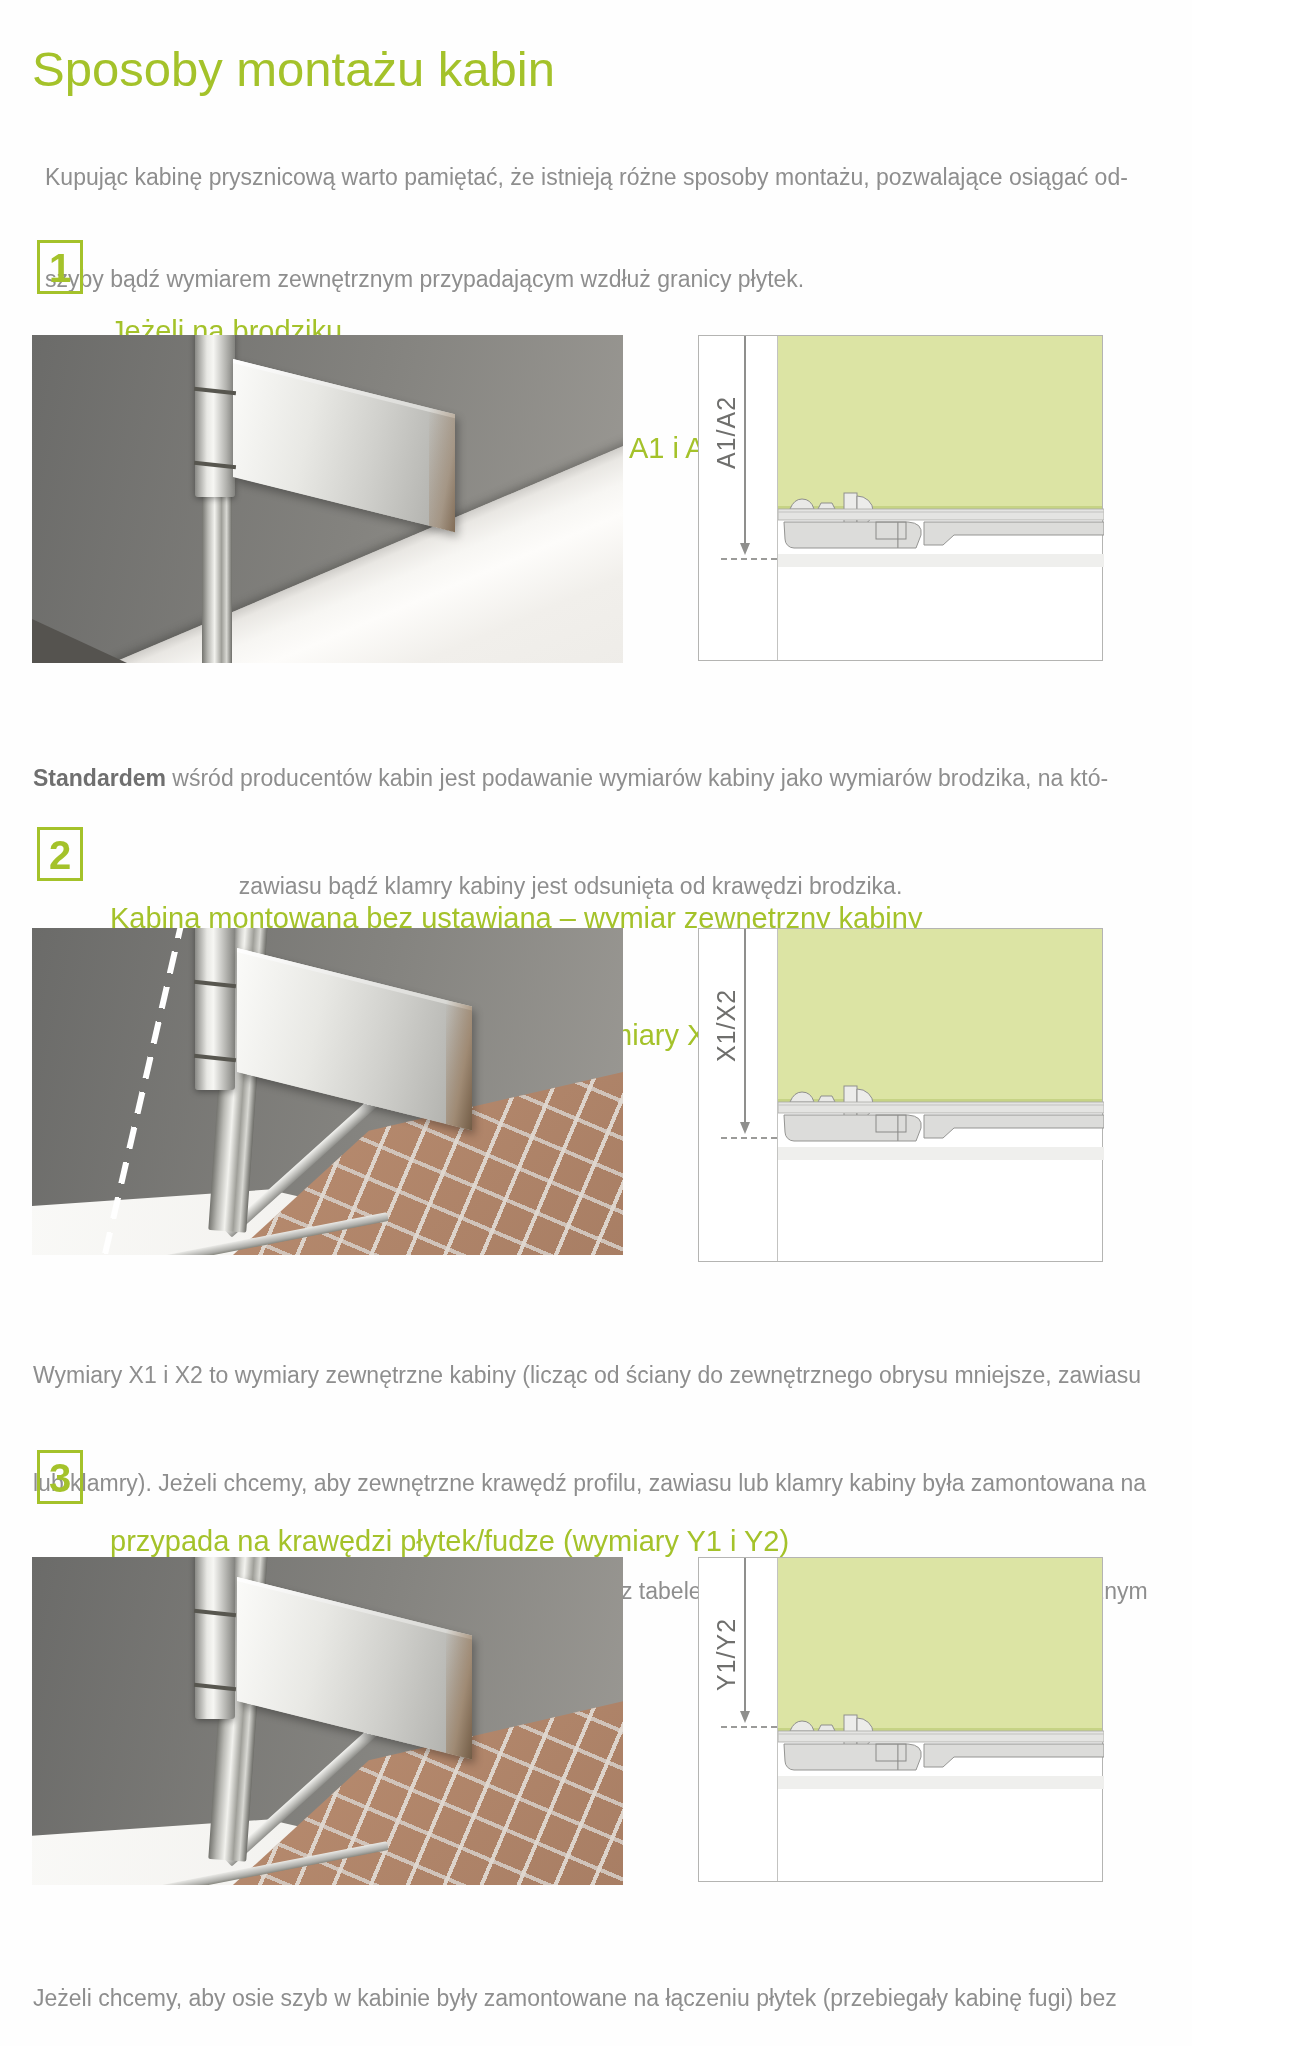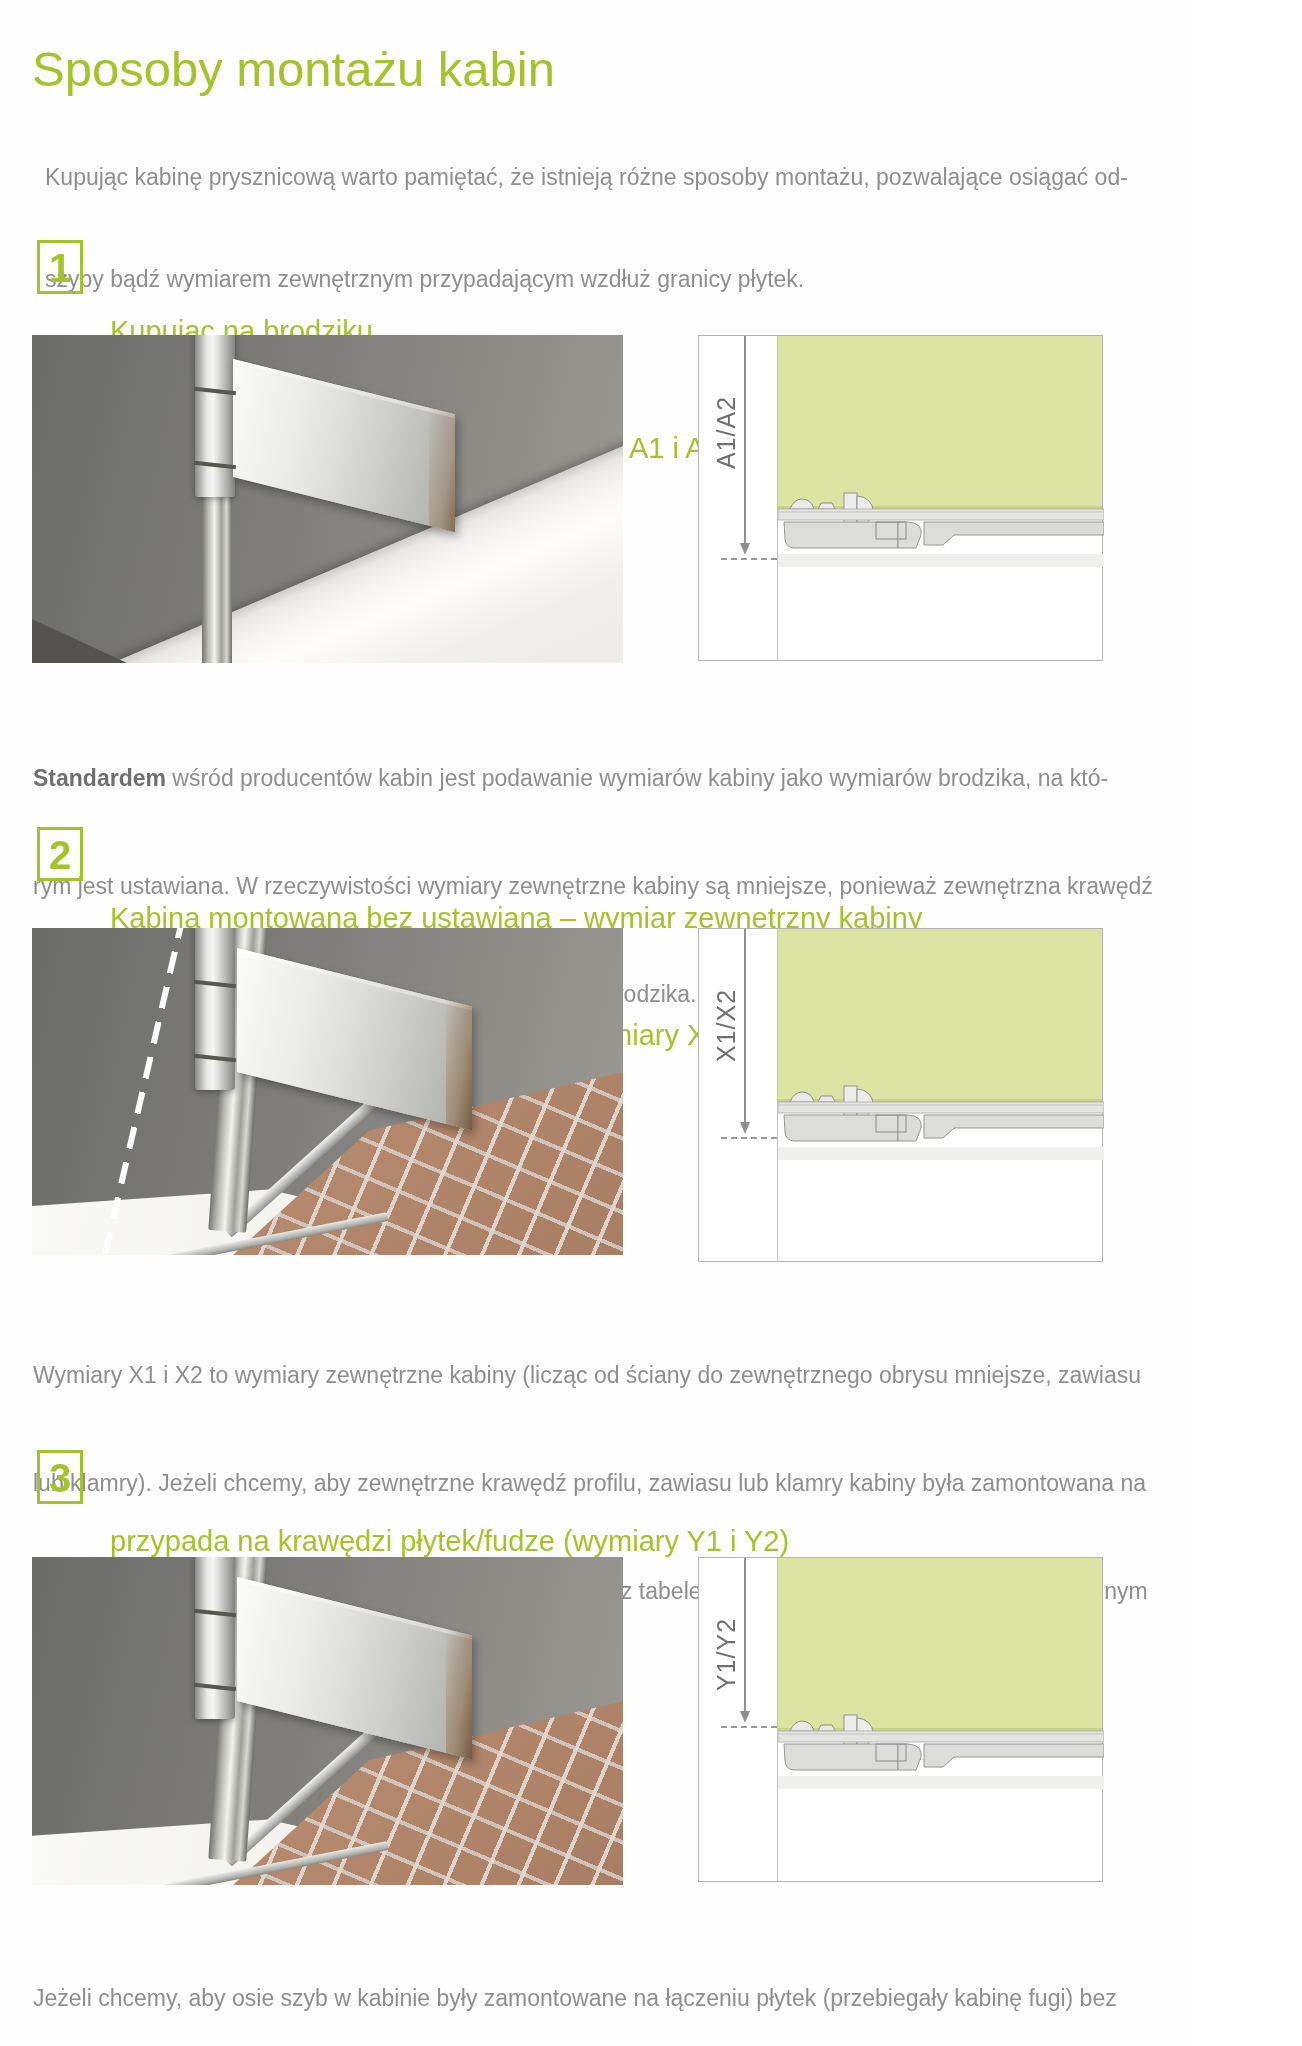--- a/index.html
+++ b/index.html
@@ -92,21 +92,21 @@
   <h1 class="page-title">Sposoby montażu kabin</h1>
 
   <div class="intro">
     <div>Kupując kabinę prysznicową warto pamiętać, że istnieją różne sposoby montażu, pozwalające osiągać od-</div>
     <div>szyby bądź wymiarem zewnętrznym przypadającym wzdłuż granicy płytek.</div>
   </div>
 
   <div class="section-header" style="top:240px;">
     <div class="num-box">1</div>
     <div class="head-lines">
-      <div>Kupując na brodziku</div>
+      <div>Jeżeli na brodziku</div>
       <div>– wymiar zewnętrzny brodzika (wymiary A1 i A2)</div>
     </div>
   </div>
 
   <div class="photo p1">
     <div class="tray"></div>
     <div class="tray-shadow"></div>
     <div class="glass-sliver"></div>
     <div class="rail rail-1"></div>
     <div class="hinge-leaf"></div>
@@ -132,23 +132,22 @@
       <path d="M146 34 h180 v13 h-150 l-11 10 h-19 z" fill="#dcdcda" stroke="#959593"></path>
       <rect x="98" y="34" width="30" height="17" fill="none" stroke="#8a8a88"></rect>
       <rect x="0" y="66" width="326" height="13" fill="#efefed"></rect>
     </svg>
     <div class="dim-sep"></div>
     <div class="dim-line"></div>
     <div class="dim-dash"></div>
     <div class="dim-label">A1/A2</div>
   </div>
 
-  <div class="note" style="top:688px;">
+  <div class="note" style="top:688px;text-align:center;">
     <div><b>Standardem</b><span> wśród producentów kabin jest podawanie wymiarów kabiny jako wymiarów brodzika, na któ-</span></div>
-    <div>rym jest ustawiana. W rzeczywistości wymiary zewnętrzne kabiny są mniejsze, ponieważ zewnętrzna krawędź</div>
     <div>zawiasu bądź klamry kabiny jest odsunięta od krawędzi brodzika.</div>
   </div>
 
   <div class="section-header" style="top:827px;">
     <div class="num-box">2</div>
     <div class="head-lines">
       <div>Kabina montowana bez ustawiana – wymiar zewnętrzny kabiny</div>
       <div>przypada na krawędzi płytek/fudze (wymiary X1 i X2)</div>
     </div>
   </div>

